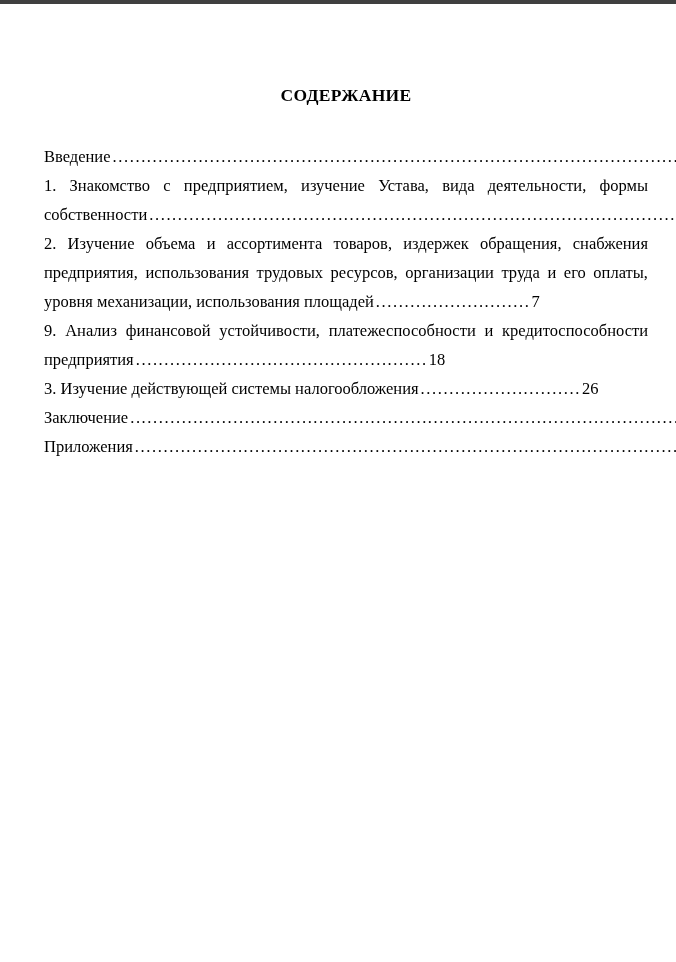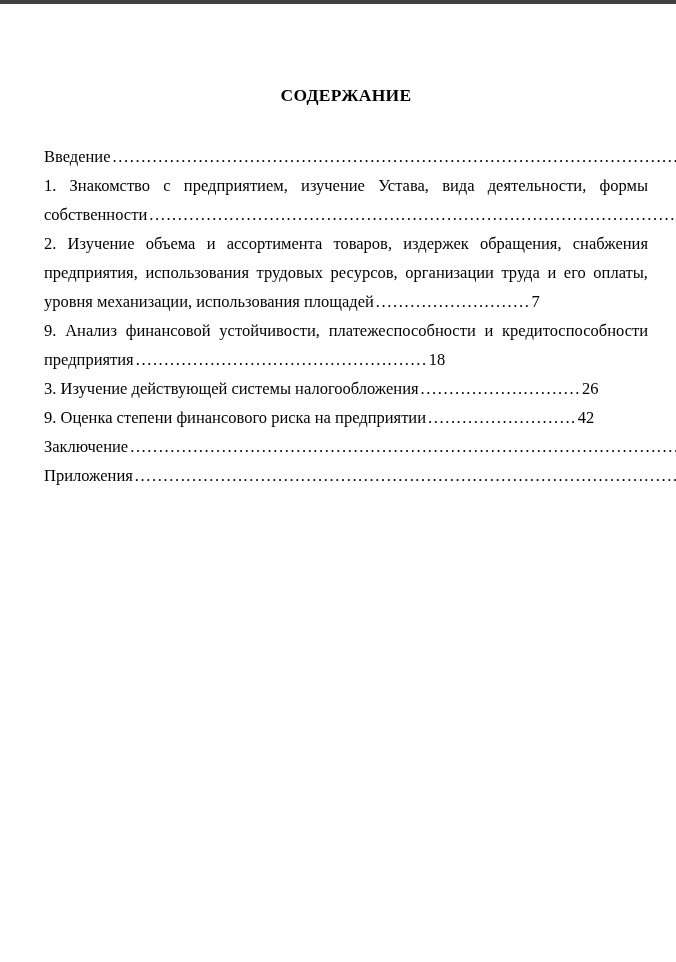--- a/index.html
+++ b/index.html
@@ -59,18 +59,17 @@
 <div>
   <div class="top-bar"></div>
   <div class="content">
     <h1 class="toc-title">СОДЕРЖАНИЕ</h1>
     <div class="toc">
       <p class="toc-entry"><span class="toc-text">Введение</span><span class="tail"><span class="dots">............................................................................................................................................................................................................................................................................................................</span></span></p>
       <p class="toc-entry"><span class="toc-text">1. Знакомство с предприятием, изучение Устава, вида деятельности, формы собственности</span><span class="tail"><span class="dots">............................................................................................................................................................................................................................................................................................................</span></span></p>
       <p class="toc-entry"><span class="toc-text">2. Изучение объема и ассортимента товаров, издержек обращения, снабжения предприятия, использования трудовых ресурсов, организации труда и его оплаты, уровня механизации, использования площадей</span><span class="tail"><span class="dots">...........................</span><span class="pagenum">7</span></span></p>
       <p class="toc-entry"><span class="toc-text">9. Анализ финансовой устойчивости, платежеспособности и кредитоспособности предприятия</span><span class="tail"><span class="dots">...................................................</span><span class="pagenum">18</span></span></p>
       <p class="toc-entry"><span class="toc-text">3. Изучение действующей системы налогообложения</span><span class="tail"><span class="dots">............................</span><span class="pagenum">26</span></span></p>
-      <p class="toc-entry"><span class="toc-text">9. Оценка степени финансового риска на предприятии</span><span class="tail"><span class="dots">..........................</span><span class="pagenum">42</span></span></p>
       <p class="toc-entry"><span class="toc-text">Заключение</span><span class="tail"><span class="dots">............................................................................................................................................................................................................................................................................................................</span></span></p>
       <p class="toc-entry"><span class="toc-text">Приложения</span><span class="tail"><span class="dots">............................................................................................................................................................................................................................................................................................................</span></span></p>
     </div>
   </div>
 </div>
 
 </body></html>

